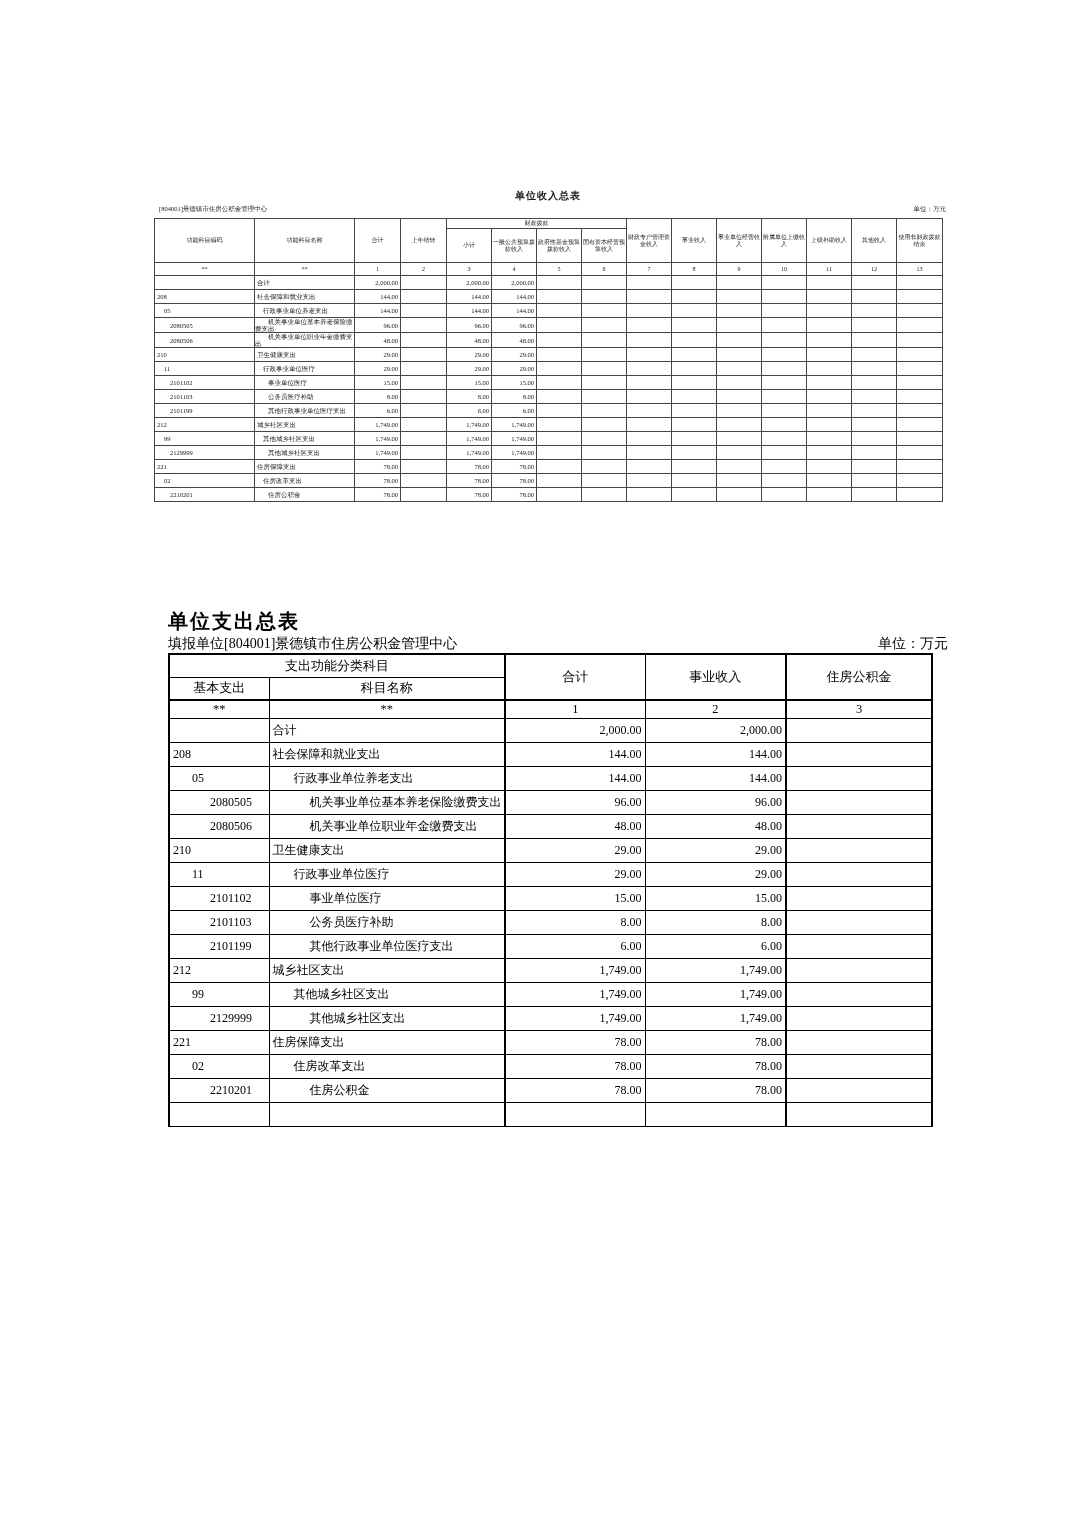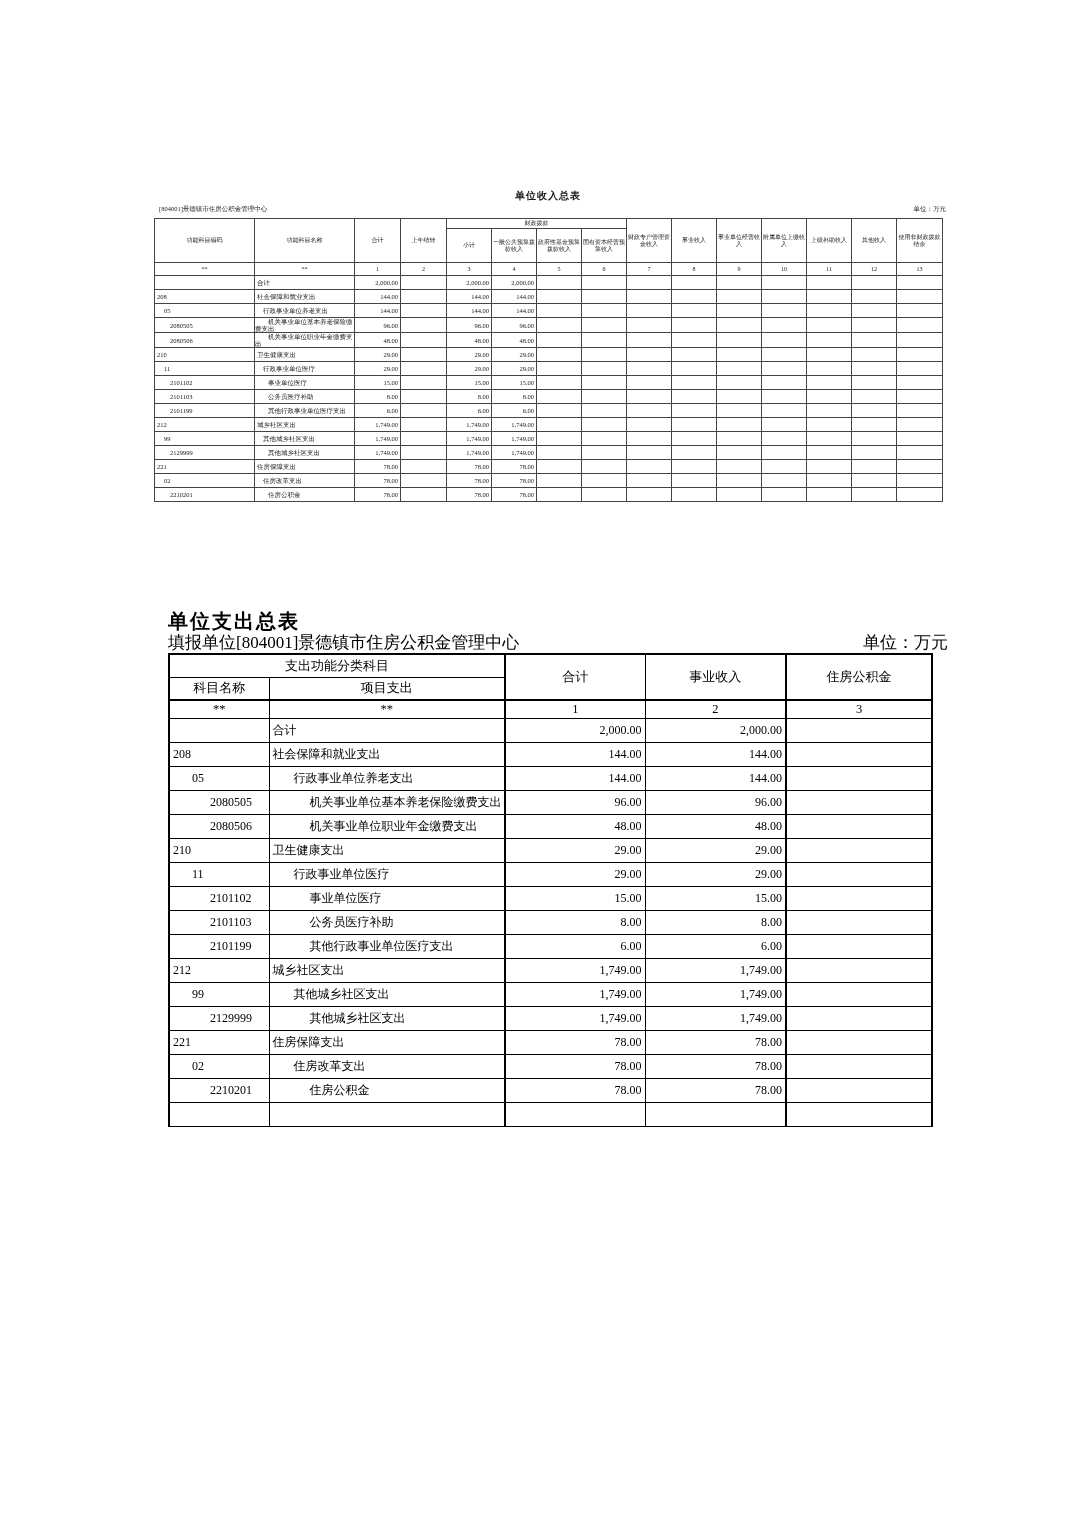--- a/index.html
+++ b/index.html
@@ -24,22 +24,22 @@
   .inc-tbl tbody td{font-size:6.5px;}
   .inc-tbl td.c-code{text-align:left;}
   .inc-tbl td.c-name{text-align:left;}
   .inc-tbl td.num{text-align:right;padding-right:2px;}
   .inc-tbl .lv0 .c-code{text-indent:2px;} .inc-tbl .lv1 .c-code{text-indent:9px;} .inc-tbl .lv2 .c-code{text-indent:15px;}
   .inc-tbl .lv0 .c-name{text-indent:2px;} .inc-tbl .lv1 .c-name{text-indent:8px;}  .inc-tbl .lv2 .c-name{text-indent:13px;}
 
   
   .expend{position:absolute;left:155px;top:608px;width:780px;}
   .exp-title{width:763px;font-size:20px;font-weight:bold;letter-spacing:2px;height:26px;line-height:26px;}
-  .exp-meta{display:flex;justify-content:space-between;align-items:flex-start;width:780px;
-            font-size:17px;height:19px;line-height:17px;}
+  .exp-meta{display:flex;justify-content:space-between;align-items:center;width:780px;
+            font-size:14px;height:19px;line-height:17px;}
   .exp-tbl{width:763px;font-size:12px;border:2px solid #000;border-bottom-width:1px;}
   .exp-tbl th,.exp-tbl td{border:1px solid #000;text-align:center;white-space:nowrap;}
   .exp-tbl th{font-size:13px;}
   .exp-tbl tr.eh1{height:23px;}
   .exp-tbl tr.eh2{height:23px;}
   .exp-tbl tr.ehn{height:18px;}
   .exp-tbl tr.ehn td{border-top:2px solid #000;font-size:12.5px;}
   .exp-tbl tbody tr{height:24px;}
   .exp-tbl td.c-code{text-align:left;}
   .exp-tbl td.c-name{text-align:left;}
@@ -408,22 +408,22 @@
           <col style="width:146px">
       </colgroup>
       <thead>
         <tr class="eh1">
           <th colspan="2" class="bdr-r2">支出功能分类科目</th>
           <th rowspan="2">合计</th>
           <th rowspan="2" class="bdr-r2">事业收入</th>
           <th rowspan="2">住房公积金</th>
         </tr>
         <tr class="eh2">
-          <th>科目名称</th>
-          <th class="bdr-r2">项目支出</th>
+          <th>基本支出</th>
+          <th class="bdr-r2">科目名称</th>
         </tr>
         <tr class="ehn">
           <td>**</td>
           <td class="bdr-r2">**</td>
           <td>1</td>
           <td class="bdr-r2">2</td>
           <td>3</td>
         </tr>
       </thead>
       <tbody>

